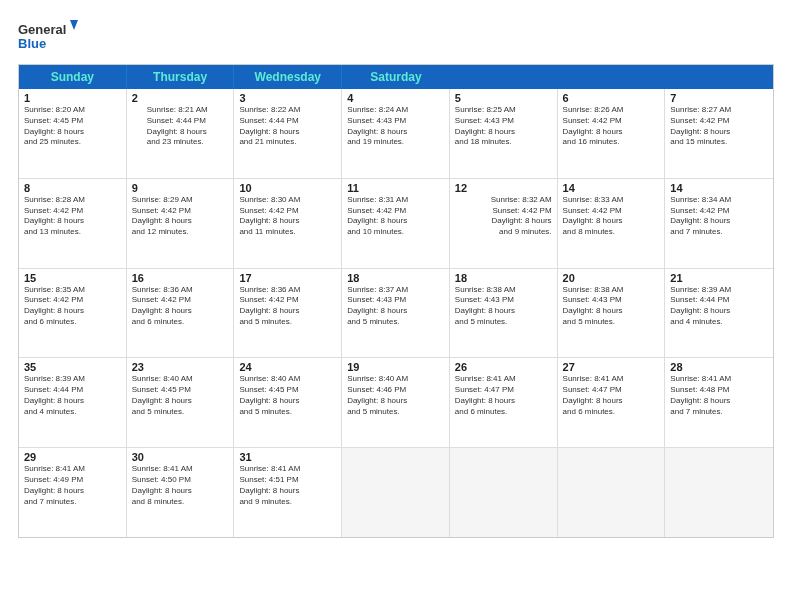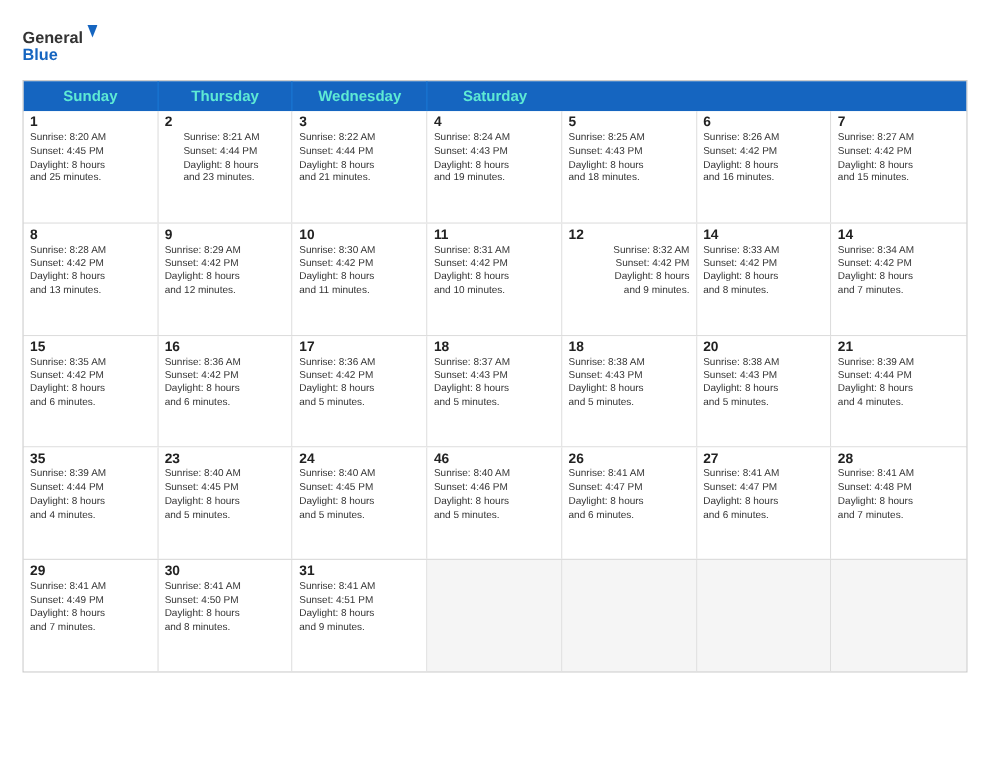--- a/index.html
+++ b/index.html
@@ -293,21 +293,21 @@
 and 5 minutes.</div>
           </div>
           <div class="cal-cell">
             <span class="day-num">24</span>
             <div class="cell-text" style="white-space: pre-line;">Sunrise: 8:40 AM
 Sunset: 4:45 PM
 Daylight: 8 hours
 and 5 minutes.</div>
           </div>
           <div class="cal-cell">
-            <span class="day-num">46</span>
+            <span class="day-num">19</span>
             <div class="cell-text" style="white-space: pre-line;">Sunrise: 8:40 AM
 Sunset: 4:46 PM
 Daylight: 8 hours
 and 5 minutes.</div>
           </div>
           <div class="cal-cell">
             <span class="day-num">26</span>
             <div class="cell-text" style="white-space: pre-line;">Sunrise: 8:41 AM
 Sunset: 4:47 PM
 Daylight: 8 hours

